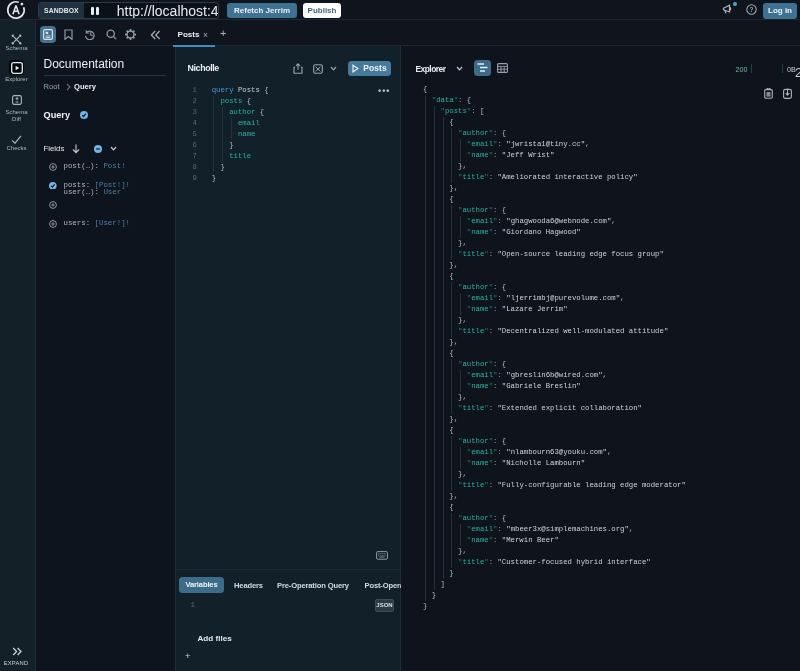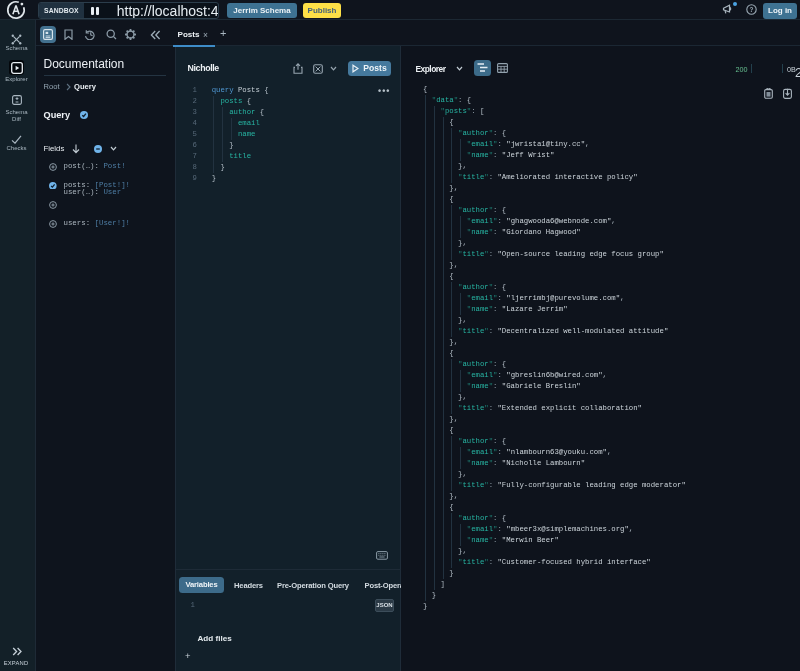--- a/index.html
+++ b/index.html
@@ -45,22 +45,22 @@
         <rect x="3.6" y="0" width="1.8" height="2.5" fill="#8fa0ac" transform="rotate(90 4.5 4.5)"></rect>
         <rect x="3.6" y="0" width="1.8" height="2.5" fill="#8fa0ac" transform="rotate(135 4.5 4.5)"></rect>
         <rect x="3.6" y="0" width="1.8" height="2.5" fill="#8fa0ac" transform="rotate(180 4.5 4.5)"></rect>
         <rect x="3.6" y="0" width="1.8" height="2.5" fill="#8fa0ac" transform="rotate(225 4.5 4.5)"></rect>
         <rect x="3.6" y="0" width="1.8" height="2.5" fill="#8fa0ac" transform="rotate(270 4.5 4.5)"></rect>
         <rect x="3.6" y="0" width="1.8" height="2.5" fill="#8fa0ac" transform="rotate(315 4.5 4.5)"></rect>
         <circle cx="4.5" cy="4.5" r="2.88" fill="none" stroke="#8fa0ac" stroke-width="1.4"></circle>
       </svg>
     </div>
   </div>
-<div class="abs" style="left:227px;top:3px;width:70px;height:15px;background:#3e7292;border-radius:3px;display:flex;align-items:center;justify-content:center;font-size:8px;font-weight:bold;color:#eaf1f5">Jerrim Schema</div>
-<div class="abs" style="left:303px;top:3px;width:38px;height:15px;background:#fde047;border-radius:3px;display:flex;align-items:center;justify-content:center;font-size:8px;font-weight:bold;color:#45637a">Publish</div>
+<div class="abs" style="left:227px;top:3px;width:70px;height:15px;background:#3e7292;border-radius:3px;display:flex;align-items:center;justify-content:center;font-size:8px;font-weight:bold;color:#eaf1f5">Refetch Jerrim</div>
+<div class="abs" style="left:303px;top:3px;width:38px;height:15px;background:#ffffff;border-radius:3px;display:flex;align-items:center;justify-content:center;font-size:8px;font-weight:bold;color:#45637a">Publish</div>
 <div class="abs" style="left:722px;top:4px">
     <svg class="" width="12" height="11" viewBox="0 0 12 11">
       <path d="M1.5 4.2 L7.5 1.2 L7.5 8 L1.5 5.8 Z" fill="none" stroke="#aab6bf" stroke-width="1.2"></path>
       <path d="M8 3 a2.6 2.6 0 0 1 0 3.4" fill="none" stroke="#aab6bf" stroke-width="1.1"></path>
       <path d="M3 6.3 L3.8 9.3" stroke="#aab6bf" stroke-width="1.2"></path>
     </svg>
   </div>
 <div class="abs" style="left:733px;top:2px;width:4px;height:4px;border-radius:2px;background:#4ba3e3"></div>
 <div class="abs" style="left:746px;top:3.5px">
     <svg class="" width="11" height="11" viewBox="0 0 11 11">

